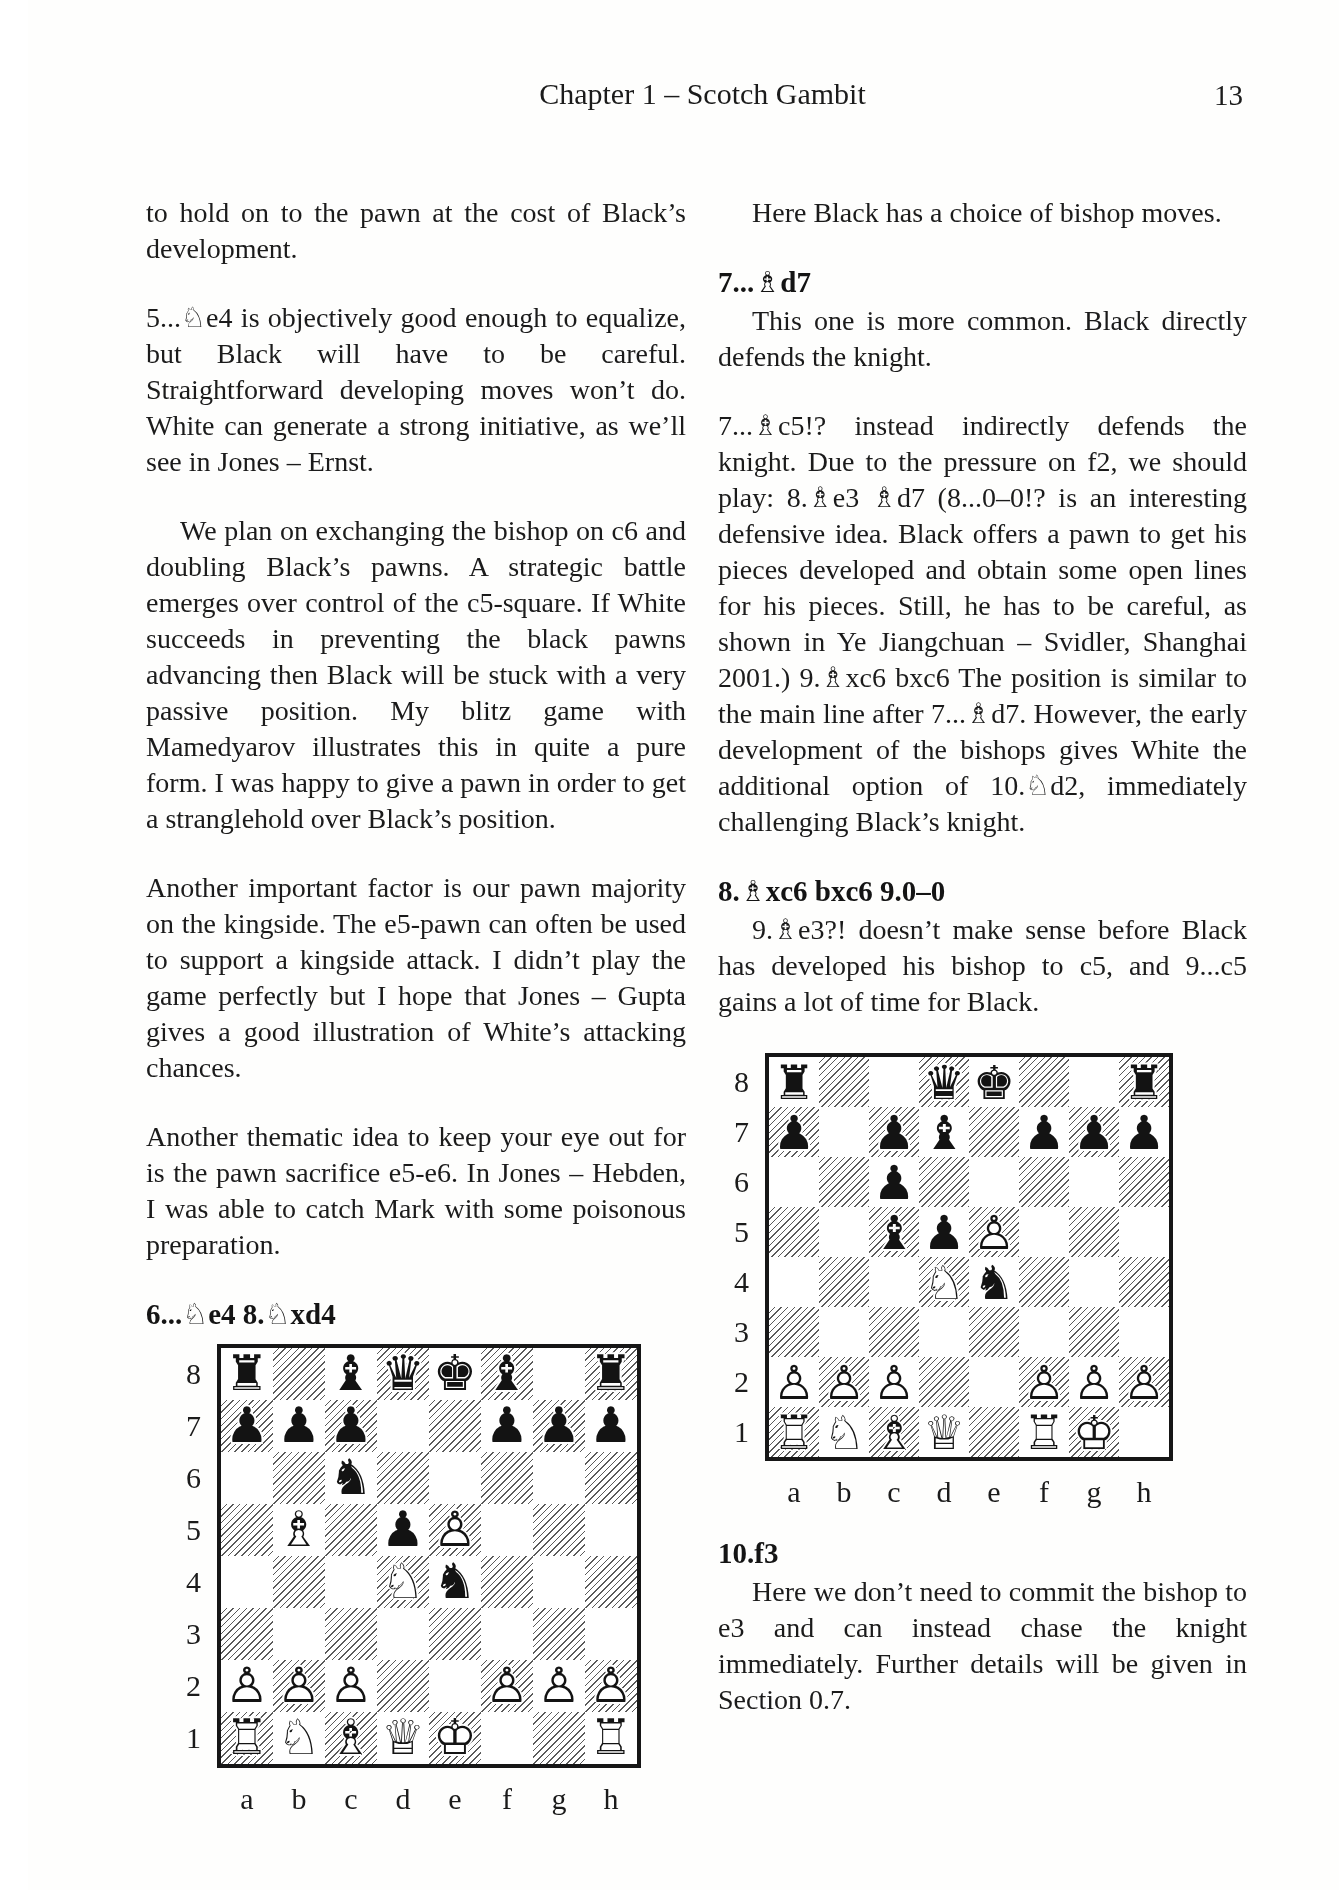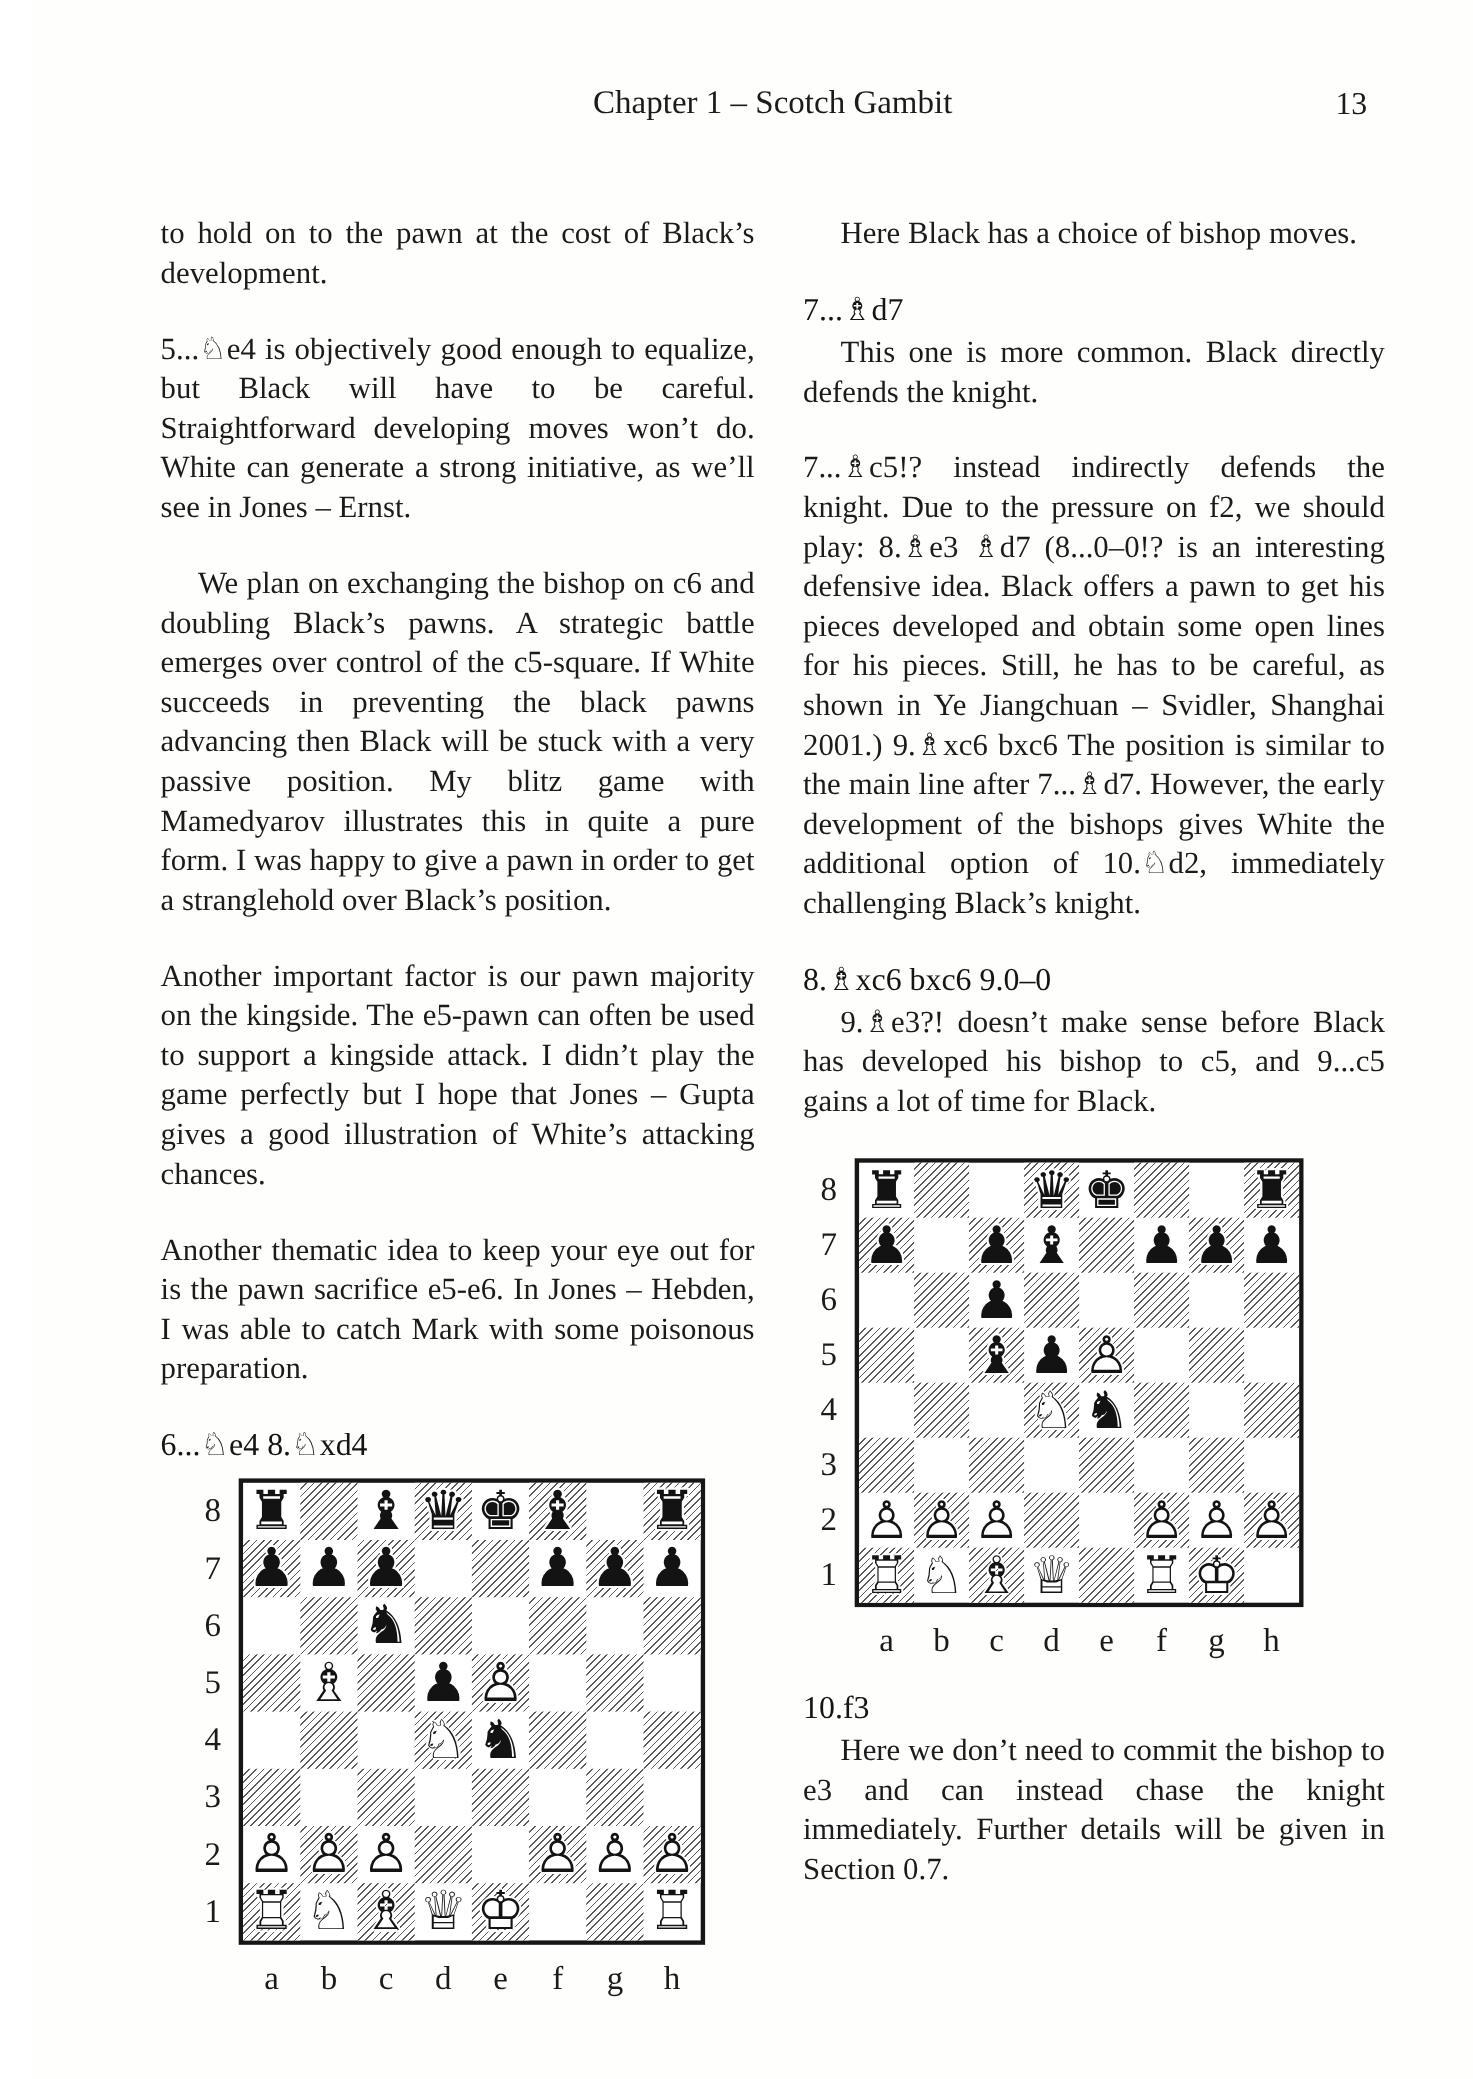--- a/index.html
+++ b/index.html
@@ -6,28 +6,28 @@
   .page {
     position:relative; width:1339px; height:1890px; overflow:hidden;
     background:#fefefd; color:#1b1b1b;
     font-family:"Liberation Serif","DejaVu Serif","DejaVu Sans",serif;
     margin-left:28px;
   }
   .header { position:relative; margin:76px 108px 0 118px; height:38px; }
   .header-title { text-align:center; font-size:30px; line-height:36px; }
   .header-pagenum { position:absolute; right:16px; top:1px; font-size:29px; line-height:36px; }
 
-  .columns { display:flex; gap:44px; margin:81px 108px 0 118px; }
+  .columns { display:flex; gap:32px; margin:81px 108px 0 118px; }
   .col { flex:none; }
   .col-left  { width:540px; }
   .col-right { width:529px; }
 
   p.para { margin:0 0 33px 0; font-size:28px; line-height:36px; text-align:justify; }
   p.para.indent { text-indent:34px; }
-  .head { margin:0 0 3px 0; font-size:29px; line-height:36px; font-weight:normal; color:#141414; }
+  .head { margin:0 0 3px 0; font-size:29px; line-height:36px; font-weight:bold; color:#141414; }
 
   
   .dia { display:grid; grid-template-columns:max-content max-content; }
   .dia-1 { --sq:52px; margin:12px 0 0 40px; }
   .dia-2 { --sq:50px; margin:14px 0 26px 16px; }
   .ranks { display:grid; grid-template-rows:repeat(8,var(--sq)); margin-top:4px;
            align-items:center; justify-items:end; padding-right:16px;
            font-size:30px; }
   .board { display:grid; grid-template-columns:repeat(8,var(--sq));
            grid-template-rows:repeat(8,var(--sq));

